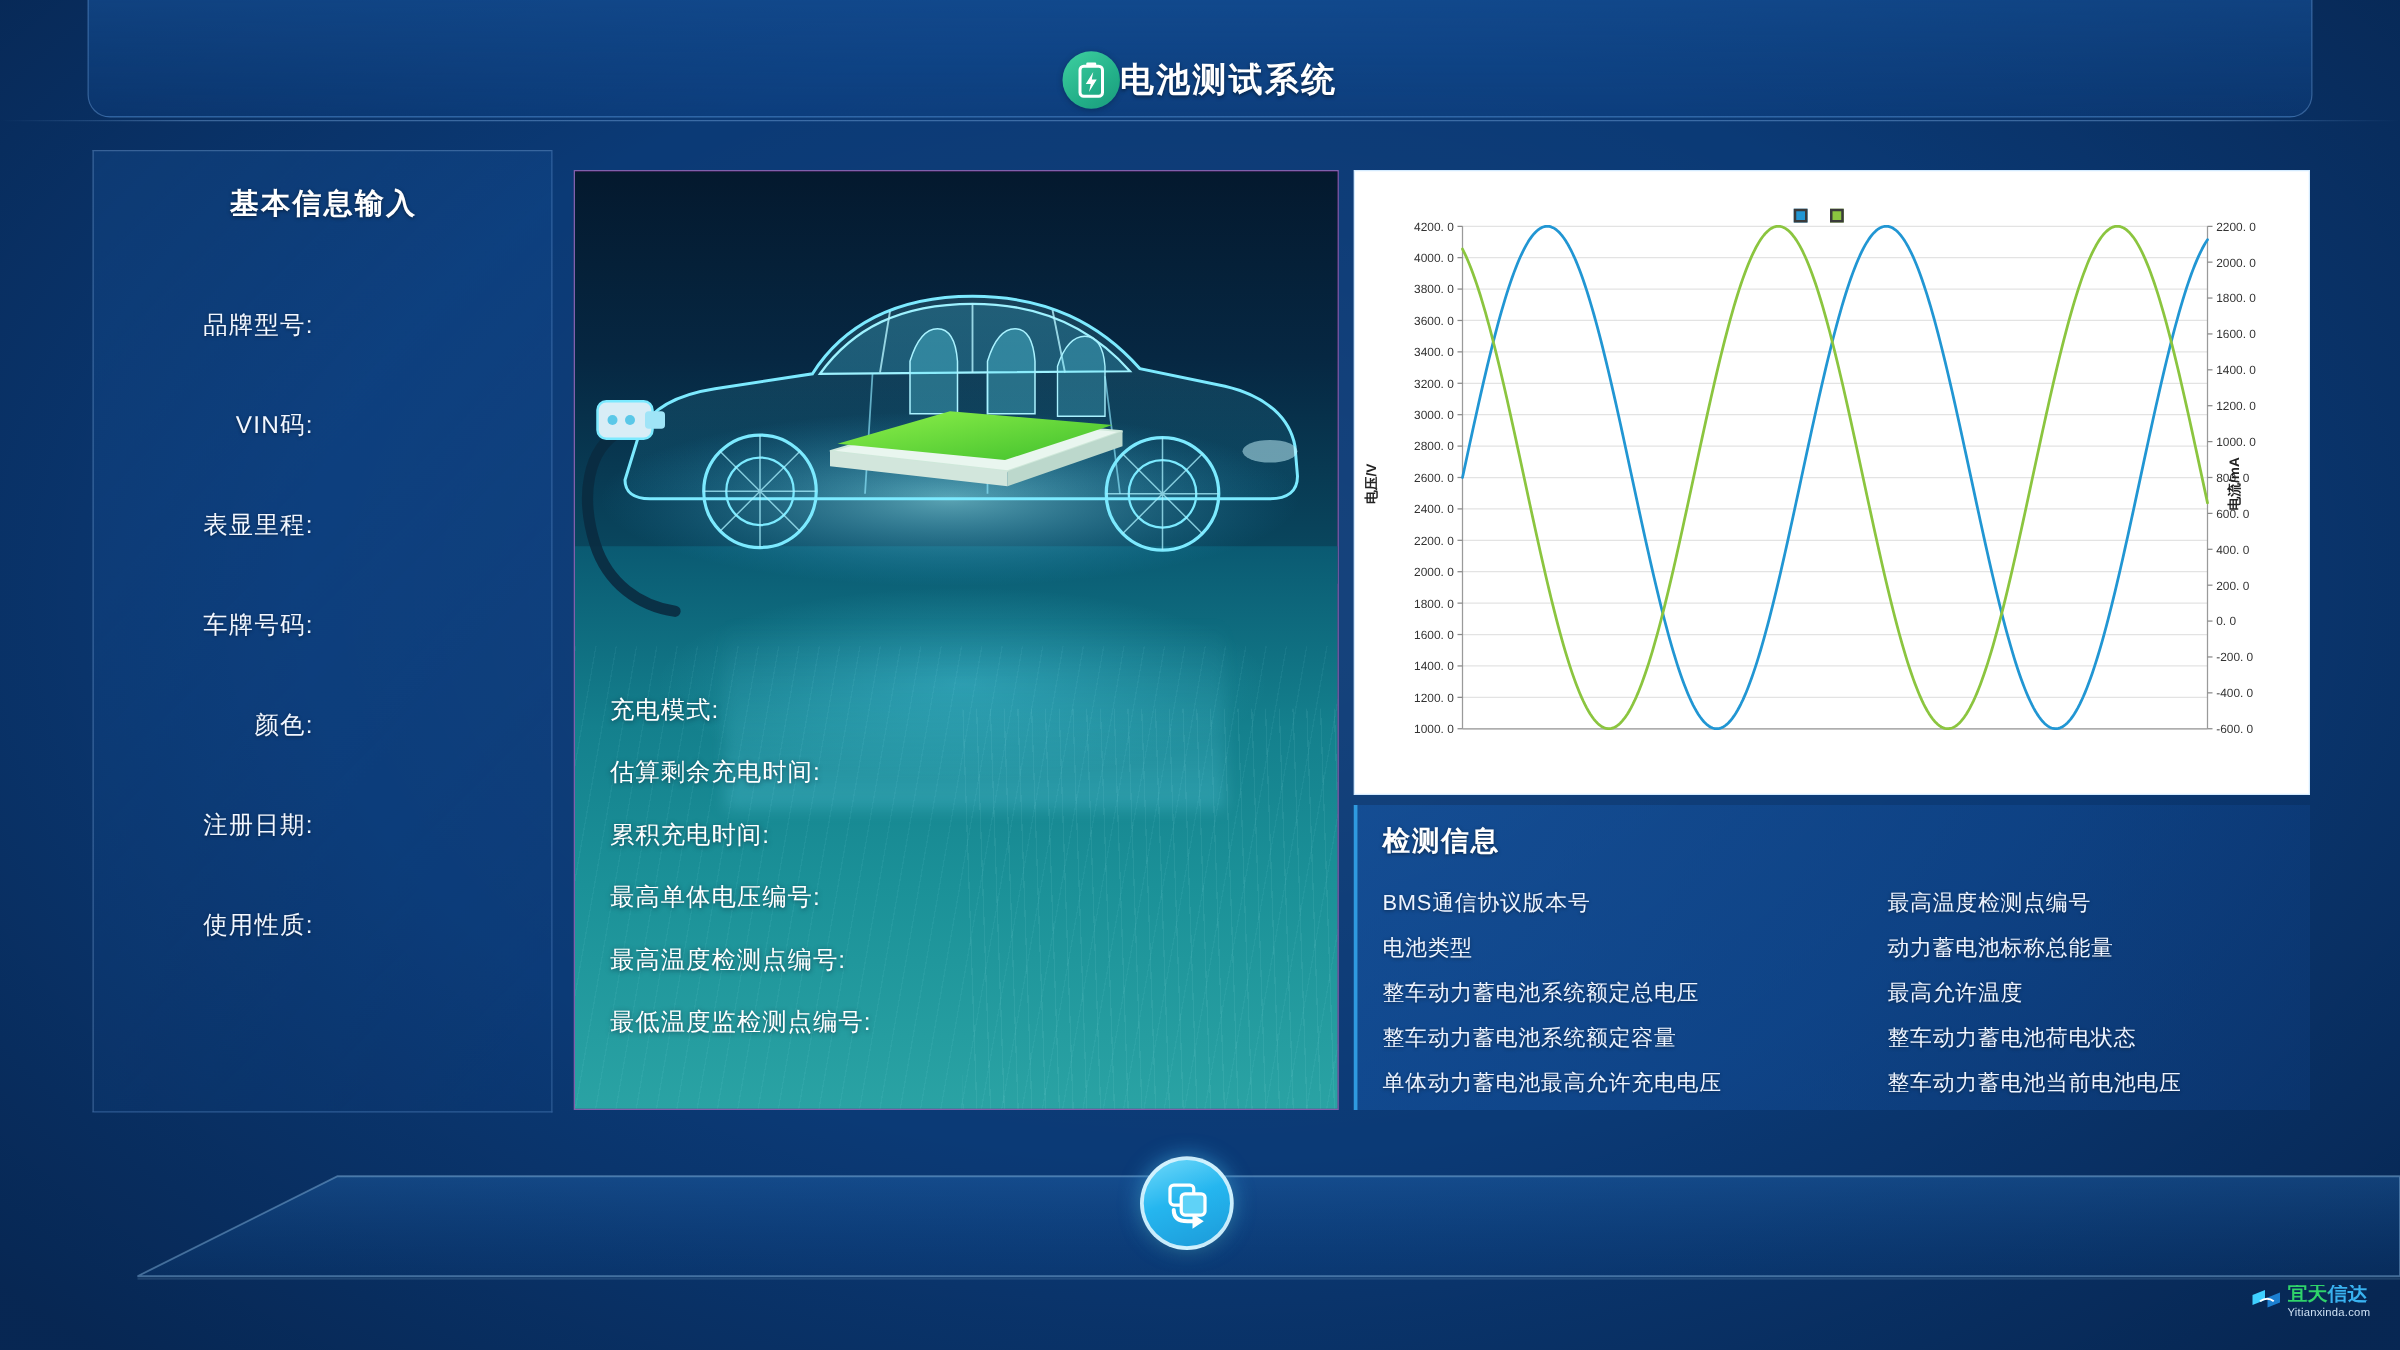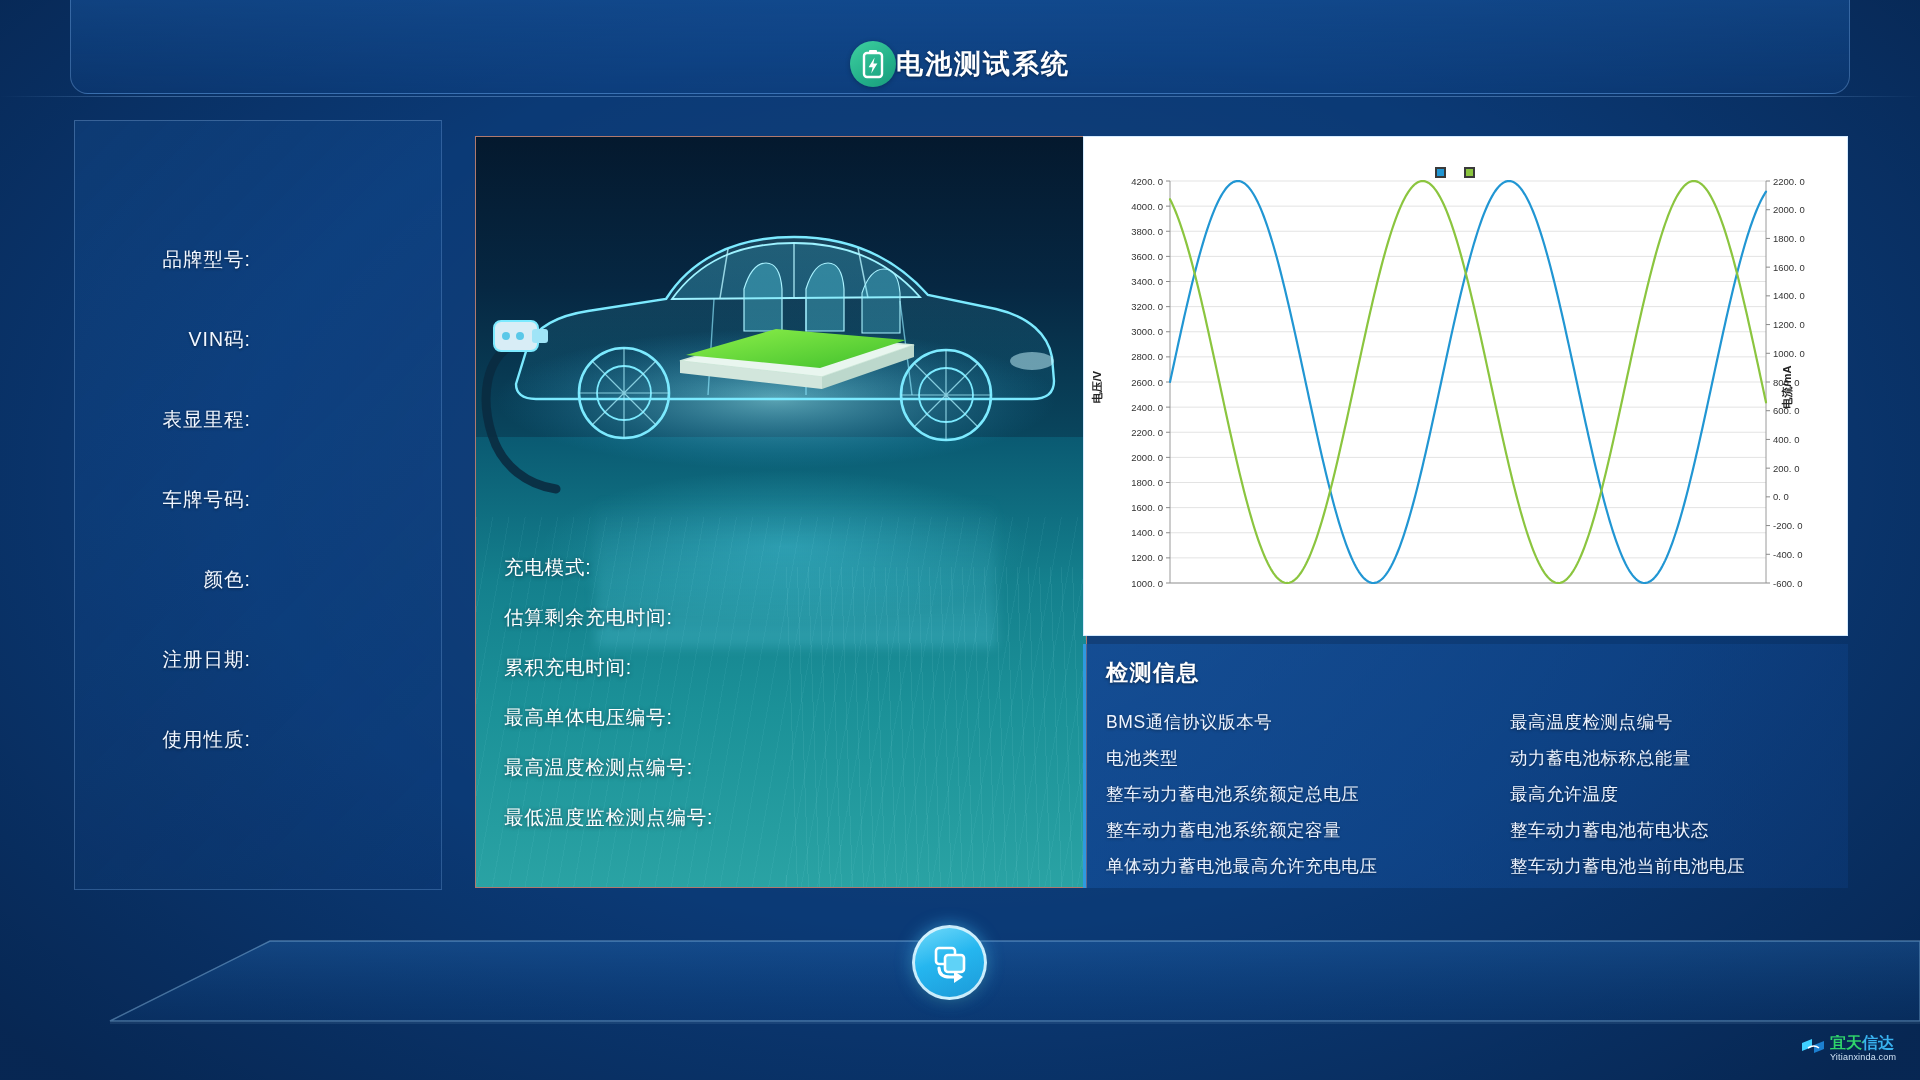--- a/index.html
+++ b/index.html
@@ -73,22 +73,21 @@
   .sb-label {
     color: #f2f7ff; font-size: 19.5px; letter-spacing: 1px; white-space: nowrap;
     text-shadow: 0 1px 3px rgba(0,0,0,0.45);
   }
 
   
   #car-panel {
     position: absolute; left: 459px; top: 136px; width: 612px; height: 752px;
     border: 1px solid rgba(150,205,255,0.40);
     overflow: hidden;
-    background: #c2410c;
-    margin-left: 16px;
+    background: #701a75;
   }
   #car-scene { position: absolute; inset: 0; }
   .car-bg-top {
     position: absolute; left: 0; top: 0; width: 612px; height: 330px;
     background: linear-gradient(180deg, #04192e 0%, #062742 45%, #0a4c63 100%);
   }
   .car-bg-bot {
     position: absolute; left: 0; top: 300px; width: 612px; height: 452px;
     background: linear-gradient(180deg, #0a5a72 0%, #14808d 32%, #1b9198 60%, #2aa3a4 100%);
   }
@@ -170,21 +169,21 @@
     background: linear-gradient(160deg, #6fd9fa 0%, #25b6ef 45%, #1c9ad8 100%);
     border: 3px solid rgba(230,248,255,0.85);
     box-shadow: 0 0 16px rgba(70,190,255,0.6), 0 3px 10px rgba(0,0,0,0.35);
     display: flex; align-items: center; justify-content: center;
     cursor: pointer;
   }
 
   
   #watermark {
     position: absolute; left: 1800px; top: 1028px; width: 110px; height: 40px;
-    display: flex; align-items: center; gap: 4px;
+    display: flex; gap: 4px;
   }
   #wm-logo { width: 26px; height: 26px; }
   #wm-text { display: flex; flex-direction: column; line-height: 1; }
   #wm-cn {
     font-size: 16px; font-weight: bold; letter-spacing: 0px;
     background: linear-gradient(90deg, #2fd46a 0%, #2fd46a 48%, #39b2f0 52%, #39b2f0 100%);
     -webkit-background-clip: text; background-clip: text; color: transparent;
   }
   #wm-en { font-size: 9px; color: #cfe2f5; letter-spacing: 0.2px; margin-top: 2px; }
 </style>
@@ -201,20 +200,21 @@
       <rect x="9" y="1" width="8" height="3" rx="1" fill="#ffffff"></rect>
       <rect x="4" y="4" width="18" height="24" rx="3" fill="none" stroke="#ffffff" stroke-width="2.4"></rect>
       <polygon points="14.6,8.5 8.6,18.2 12.6,18.2 11.2,24.5 17.4,14.6 13.4,14.6" fill="#ffffff"></polygon>
     </svg>
   </span>
   <span id="app-title">电池测试系统</span>
 </div>
 <div id="header-rule"></div>
 
 <div id="sidebar">
+  <div id="sidebar-title">基本信息输入</div>
   <div id="sidebar-fields">
     <div class="sb-field">
       <span class="sb-label">品牌型号:</span>
     </div>
     <div class="sb-field">
       <span class="sb-label">VIN码:</span>
     </div>
     <div class="sb-field">
       <span class="sb-label">表显里程:</span>
     </div>

